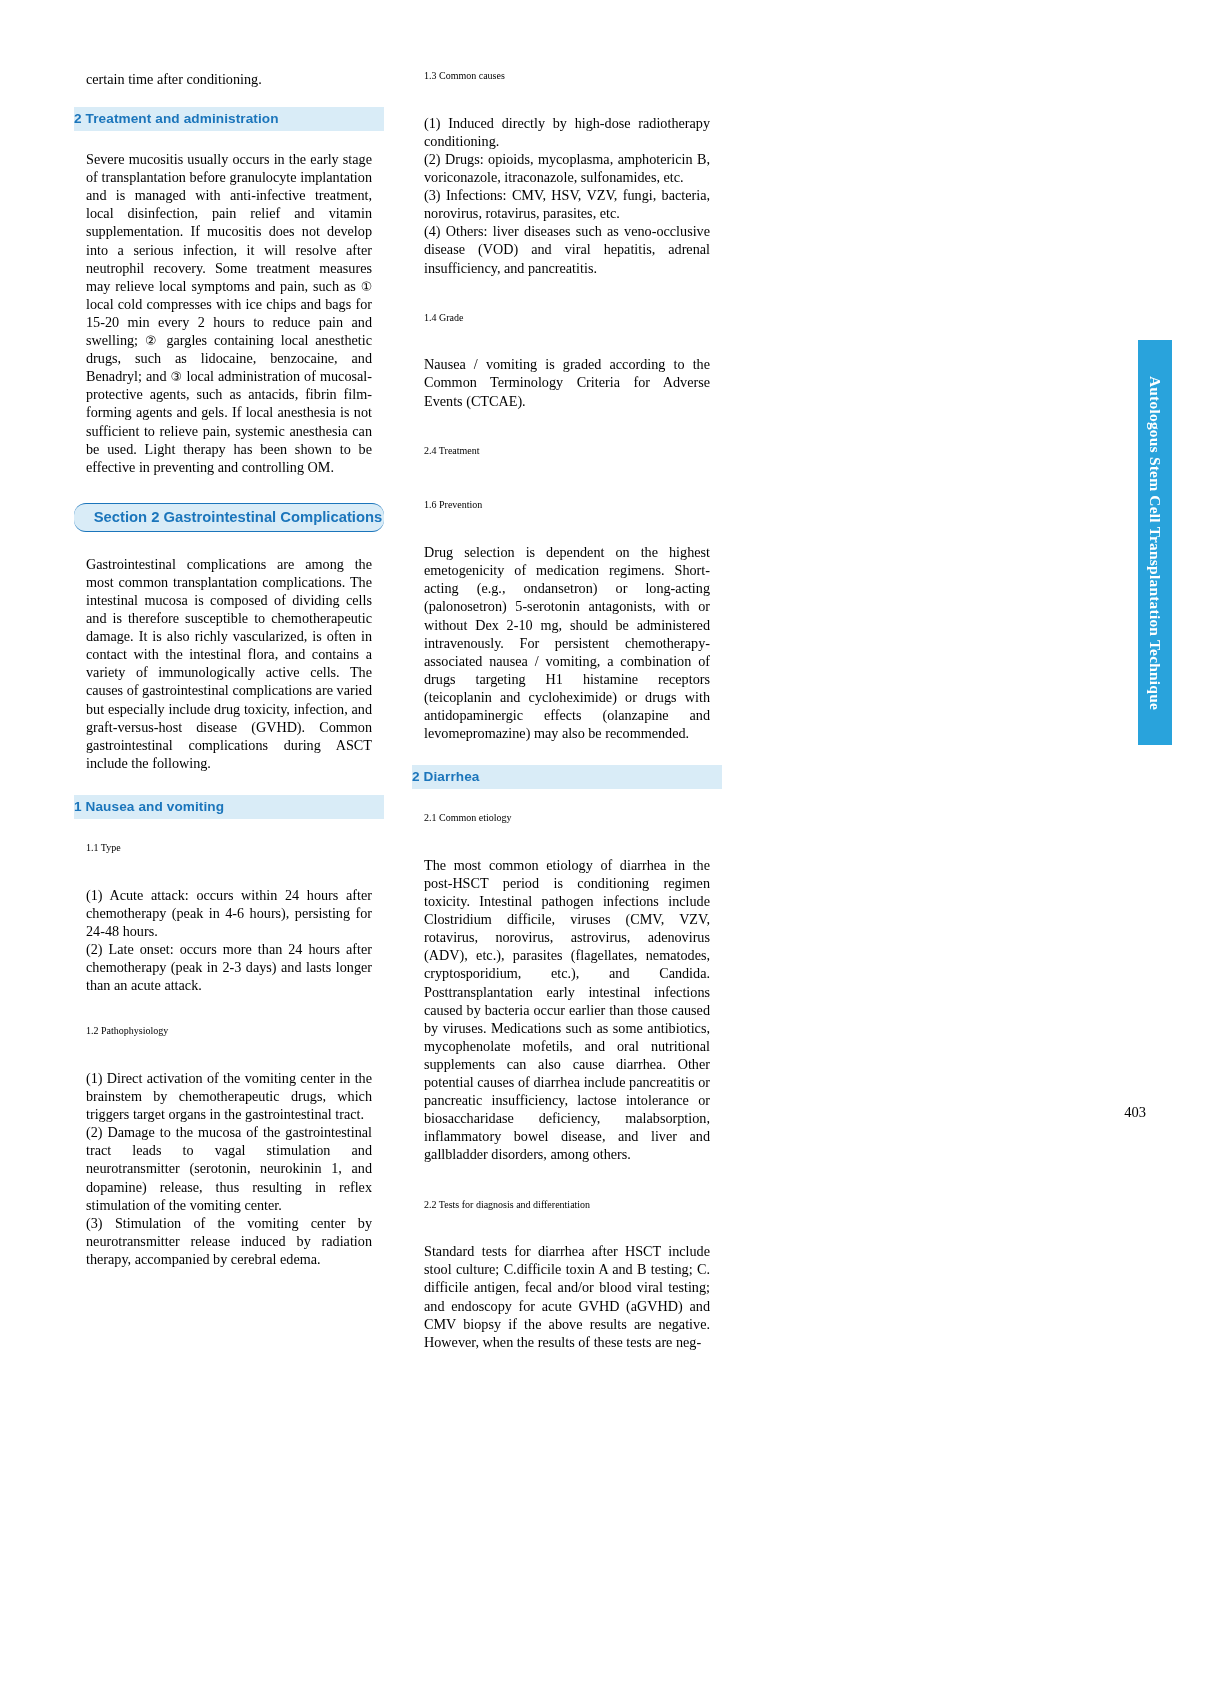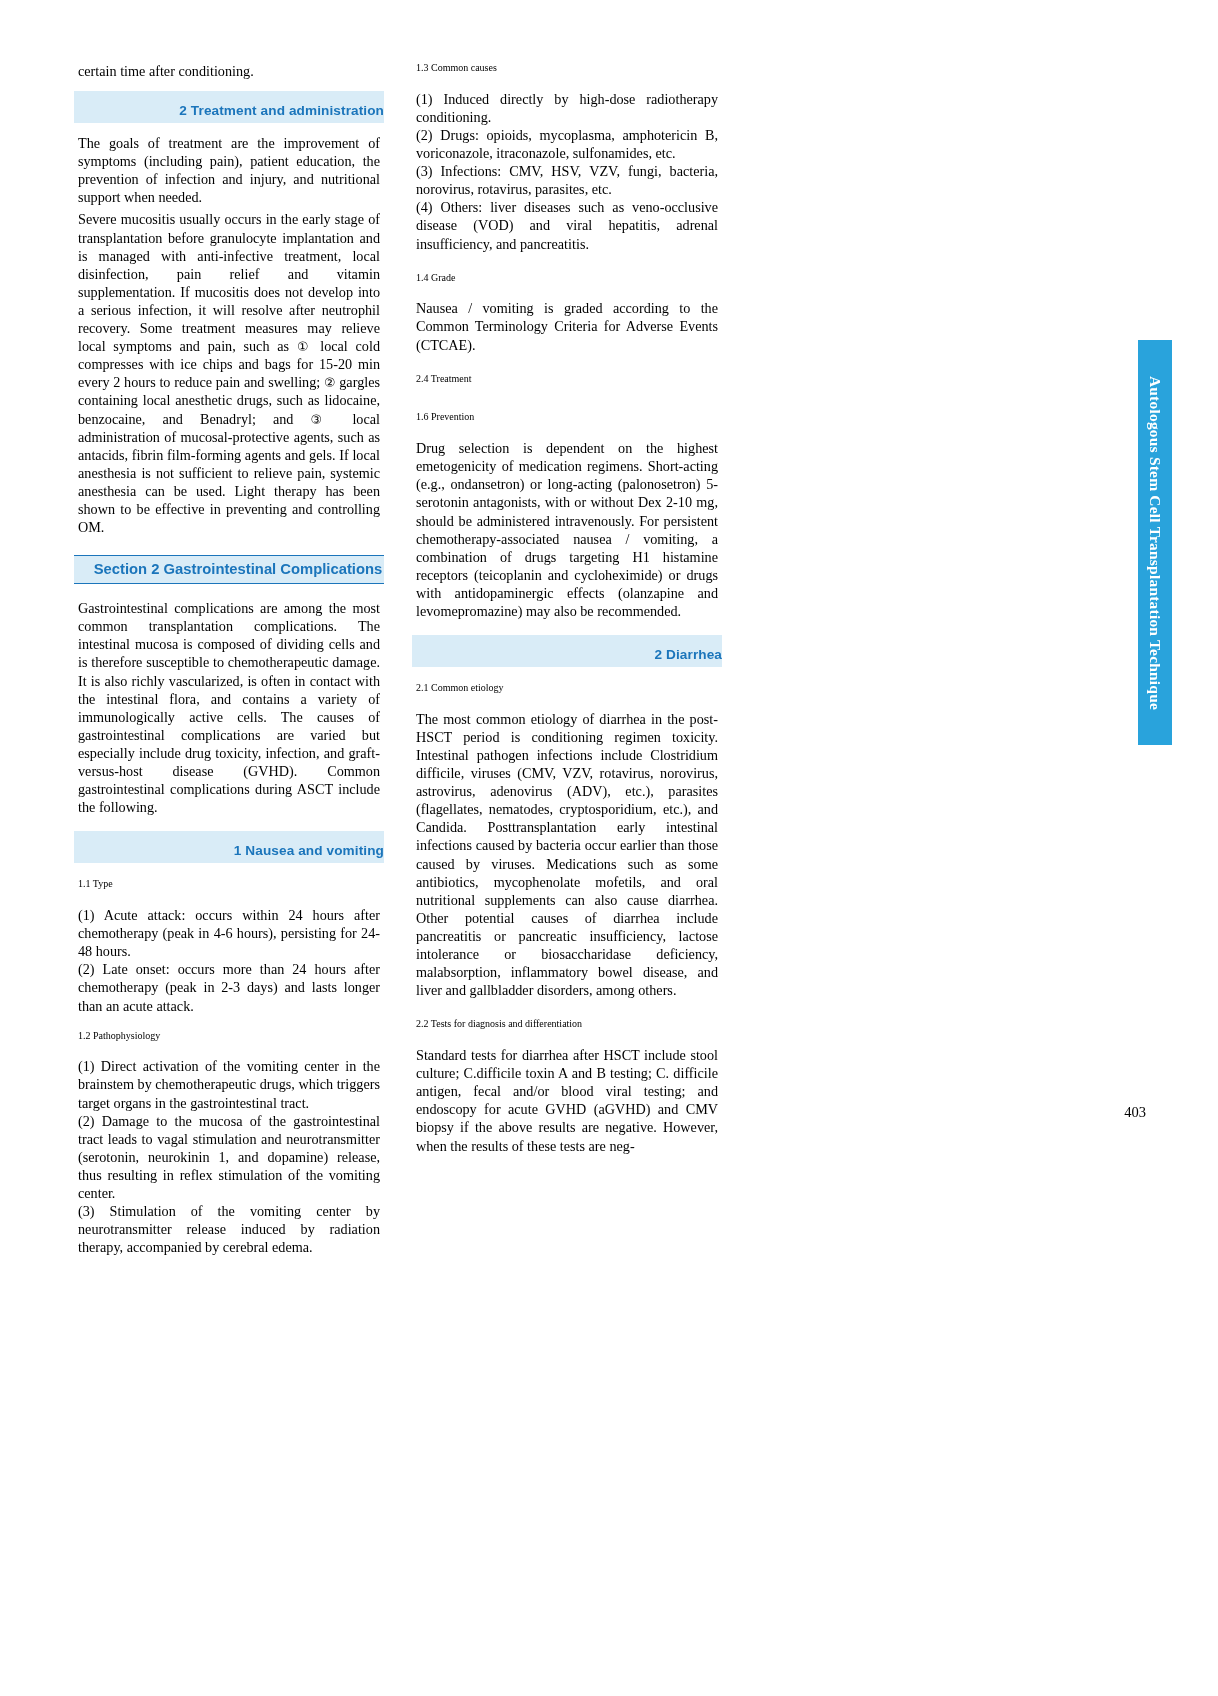--- a/index.html
+++ b/index.html
@@ -24,50 +24,51 @@
   }
   .col {
     position: absolute;
     top: 0;
     width: 310px;
   }
   .col-left { left: 0; }
   .col-right { left: 338px; }
 
   p {
-    margin: 4px;
+    margin: 12px;
     font-size: 14.2px;
     line-height: 1.275;
     text-align: justify;
     text-justify: inter-word;
   }
   .gap-s { height: 7px; }
   .gap-m { height: 11px; }
   .gap-l { height: 15px; }
 
   .head-bar {
     background: #d9ecf7;
     color: #1b75bb;
     font-family: "Liberation Sans", sans-serif;
     font-weight: bold;
     font-size: 13.6px;
-    text-align: right;
-    padding: 12px 0 5px 0;
+    text-align: left;
+    padding: 4px 0 5px 0;
     letter-spacing: 0.1px;
   }
   .section-head {
     background: #d9ecf7;
     color: #1b75bb;
     font-family: "Liberation Sans", sans-serif;
     font-weight: bold;
     font-size: 14.8px;
     text-align: center;
     padding: 5px 0 6px 18px;
     border-top: 1.5px solid #1b75bb;
     border-bottom: 1.5px solid #1b75bb;
+    border-radius: 12px;
   }
   .sub-head {
     font-size: 10px;
     line-height: 1.275;
   }
 
   .side-tab {
     position: absolute;
     right: 46px;
     top: 340px;
@@ -110,21 +111,20 @@
   <div class="columns">
 
     <div class="col col-left">
 
       <p>certain time after conditioning.</p>
       <div class="gap-s"></div>
 
       <div class="head-bar">2 Treatment and administration</div>
       <div class="gap-s"></div>
 
-      <p>The goals of treatment are the improvement of symptoms (including pain), patient education, the prevention of infection and injury, and nutritional support when needed.</p>
 
       <p><span>Severe mucositis usually occurs in the early stage of transplantation before granulocyte implantation and is managed with anti-infective treatment, local disinfection, pain relief and vitamin supplementation. If mucositis does not develop into a serious infection, it will resolve after neutrophil recovery. Some treatment measures may relieve local symptoms and pain, such as </span><span class="circnum">①</span><span> local cold compresses with ice chips and bags for 15-20 min every 2 hours to reduce pain and swelling; </span><span class="circnum">②</span><span> gargles containing local anesthetic drugs, such as lidocaine, benzocaine, and Benadryl; and </span><span class="circnum">③</span><span> local administration of mucosal-protective agents, such as antacids, fibrin film-forming agents and gels. If local anesthesia is not sufficient to relieve pain, systemic anesthesia can be used. Light therapy has been shown to be effective in preventing and controlling OM.</span></p>
 
       <div class="gap-l"></div>
       <div class="section-head">Section 2 Gastrointestinal Complications</div>
       <div class="gap-m"></div>
 
       <p>Gastrointestinal complications are among the most common transplantation complications. The intestinal mucosa is composed of dividing cells and is therefore susceptible to chemotherapeutic damage. It is also richly vascularized, is often in contact with the intestinal flora, and contains a variety of immunologically active cells. The causes of gastrointestinal complications are varied but especially include drug toxicity, infection, and graft-versus-host disease (GVHD). Common gastrointestinal complications during ASCT include the following.</p>
 
       <div class="gap-m"></div>

